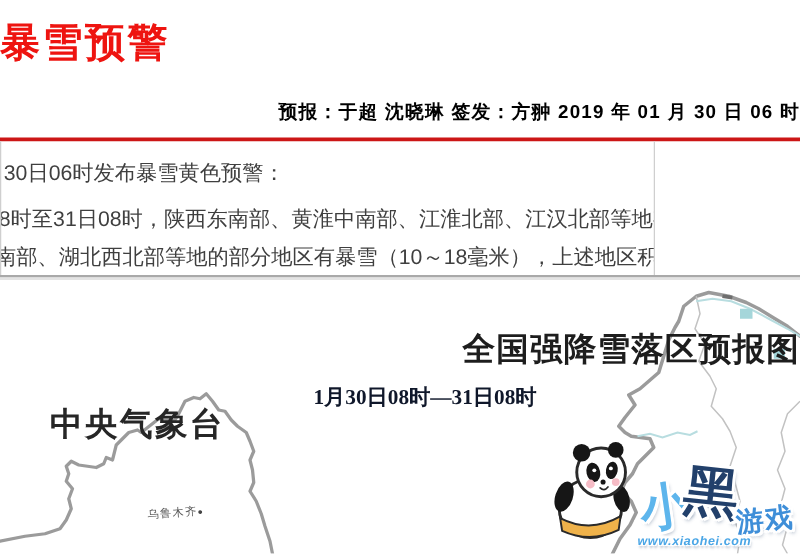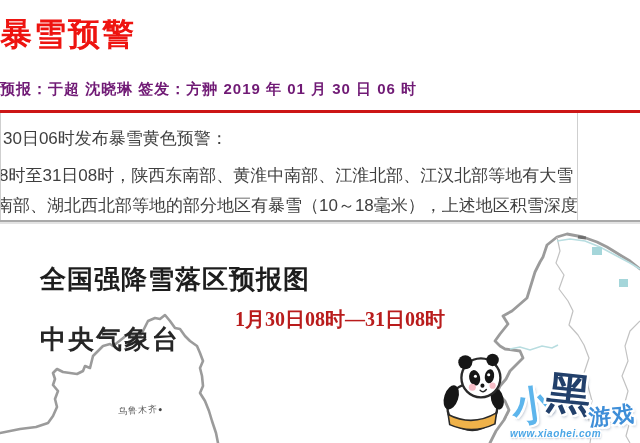--- a/index.html
+++ b/index.html
@@ -7,53 +7,53 @@
   .page {
     position:relative; width:640px; height:443px; overflow:hidden;
     background:#ffffff; font-family:"Liberation Sans","DejaVu Sans",sans-serif;
   }
   
   .main-title {
     position:absolute; top:13px; left:0; width:640px; 
     font-size:32px; font-weight:800; letter-spacing:2px; color:#ee1410;
   }
   .byline {
-    position:absolute; top:80px; left:0; width:640px; text-align:left;
-    font-size:15px; font-weight:700; color:#701a75; letter-spacing:1px;
+    position:absolute; top:80px; left:0; width:640px; text-align:right;
+    font-size:15px; font-weight:700; color:#000000; letter-spacing:1px;
   }
   .red-rule {
     position:absolute; top:110px; left:0; width:640px; height:3px;
     background:#cc1616;
   }
   
   .bulletin {
-    position:absolute; top:113px; left:0; width:578px; height:107px;
+    position:absolute; top:113px; left:0; width:524px; height:107px;
     border-left:1px solid #cfcfcf; border-right:1px solid #cfcfcf;
     overflow:hidden;
   }
   .bulletin p {
     position:absolute; white-space:nowrap; font-size:17px; color:#3f3f3f;
   }
   .b-line1 { top:14px; left:2px; }
   .b-line2 { top:51px; left:-2px; }
   .b-line3 { top:81px; left:-5px; }
   .gray-rule   { position:absolute; top:220px; left:0; width:640px; height:2px; background:#a9a9a9; }
   .gray-rule-2 { position:absolute; top:222px; left:0; width:640px; height:2px; background:#e3e3e3; }
   
   .map-area { position:absolute; top:224px; left:0; width:640px; height:219px; background:#fff; }
   .map-svg  { position:absolute; top:0; left:0; }
   .map-title {
-    position:absolute; top:38px; left:40px; width:600px; text-align:left;
+    position:absolute; top:38px; left:40px; width:600px; text-align:right;
     font-family:"Liberation Serif","DejaVu Serif",serif;
     font-size:26px; font-weight:700; letter-spacing:1px; color:#1d1d1d;
   }
   .map-date {
     position:absolute; top:82px; left:40px; width:600px; text-align:center;
     font-family:"Liberation Serif","DejaVu Serif",serif;
-    font-size:20px; font-weight:600; color:#b91c1c;
+    font-size:17px; font-weight:600; color:#0f172a;
   }
   .map-agency {
     position:absolute; top:98px; left:40px; width:600px; text-align:left;
     font-size:26px; font-weight:700; letter-spacing:2px; color:#262626;
   }
   .city-label {
     position:absolute; top:180px; left:118px; font-size:9px; color:#5a5a5a;
     letter-spacing:1px; transform:rotate(-4deg); white-space:nowrap;
   }
   .city-label .dot { font-size:7px; color:#444; }

